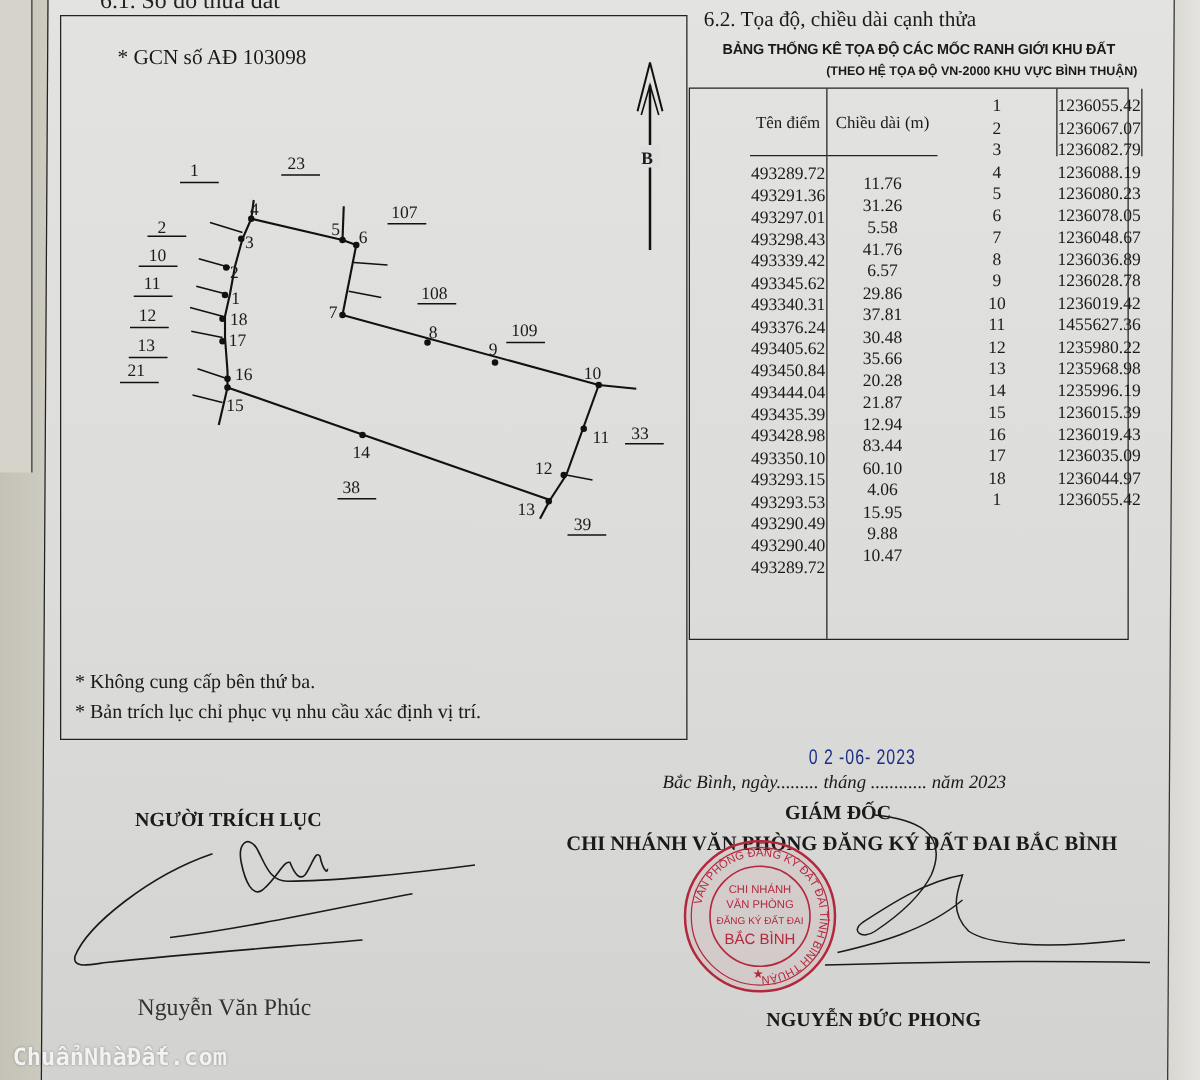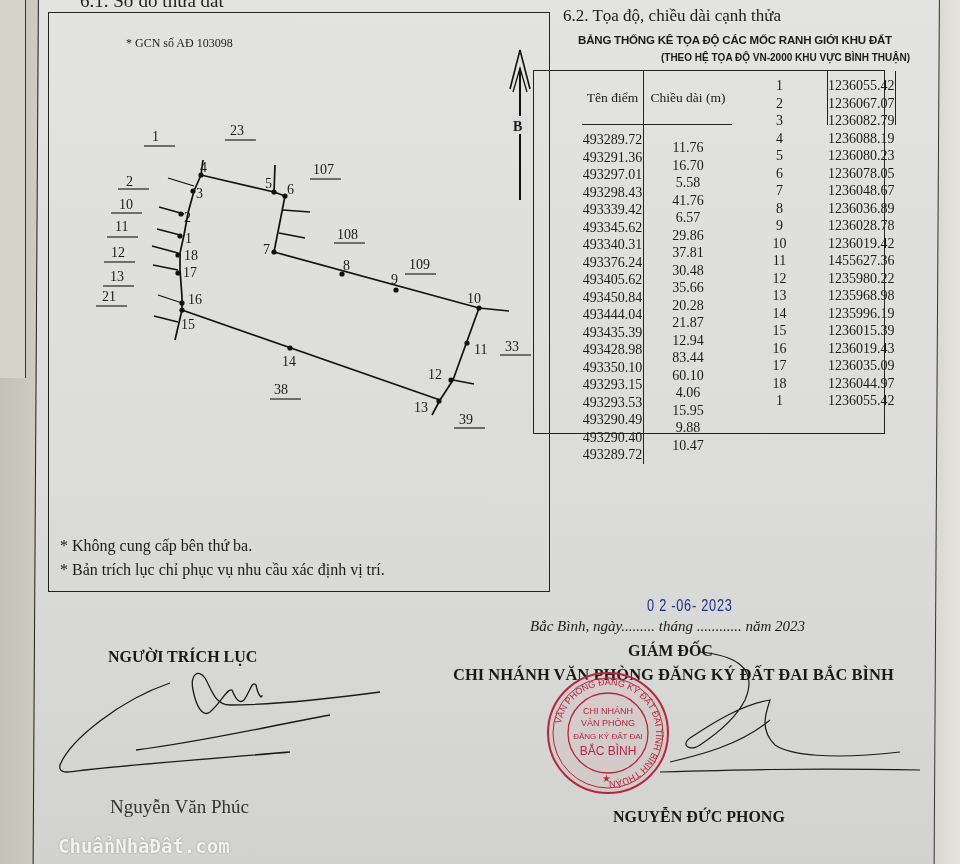--- a/index.html
+++ b/index.html
@@ -30,42 +30,42 @@
     transform-origin:top left;
   }
   .sec-title-clip {
     position:absolute; left:80px; top:-10px; font-size:19px; color:#222;
   }
   .diagram-box {
     position:absolute; left:48px; top:12px; width:502px; height:580px;
     border:1.5px solid #222; box-sizing:border-box;
   }
   .gcn {
-    position:absolute; left:94px; top:36px; font-size:12px;margin-left:32px;
+    position:absolute; left:94px; top:36px; font-size:17px;
   }
   .notes {
     position:absolute; left:60px; top:534px; font-size:16px; line-height:24px;
   }
   .map-svg { position:absolute; left:48px; top:12px; }
   .lbl { font-family:"Liberation Serif", serif; font-size:14px; fill:#1a1a1a; }
   .plbl { font-family:"Liberation Serif", serif; font-size:14px; fill:#1a1a1a; }
 
   .sec2-title {
     position:absolute; left:563px; top:6px; font-size:17px; color:#1a1a1a;
   }
   .tbl-title {
     position:absolute; left:560px; top:34px; width:350px; text-align:center;
     font-family:"Liberation Sans", sans-serif; font-weight:bold; font-size:11.5px; letter-spacing:-0.2px;
   }
   .tbl-sub {
     position:absolute; left:560px; top:52px; width:350px; text-align:right;
     font-family:"Liberation Sans", sans-serif; font-weight:bold; font-size:10px;
   }
   .coord-table {
-    position:absolute; left:533px; top:70px; width:352px; height:364px;
+    position:absolute; left:551px; top:70px; width:352px; height:442px;
     border:1.5px solid #222; box-sizing:border-box;
     display:grid; grid-template-columns:62px 88px 96px 1fr; grid-template-rows:54px 1fr;padding-left:48px;
   }
   .th {
     border-right:1.2px solid #222; border-bottom:1.2px solid #222;
     font-size:13.5px; display:flex; align-items:center; justify-content:center; white-space:nowrap;
   }
   .th:last-of-type { border-right:none; }
   .col {
     border-right:1.2px solid #222; padding-top:6px; text-align:center;
@@ -91,21 +91,21 @@
     position:absolute; left:108px; top:648px; font-weight:bold; font-size:16px;
   }
   .left-name {
     position:absolute; left:110px; top:796px; font-size:19px; color:#333;
   }
   .right-name {
     position:absolute; left:613px; top:808px; font-weight:bold; font-size:16px;
   }
   .watermark {
     position:absolute; left:10px; top:835px; font-family:"DejaVu Sans Mono", monospace;
-    font-weight:bold; font-size:19px; color:#f2f2f2; text-shadow:0 0 2px rgba(0,0,0,0.35);margin-left:48px;
+    font-weight:bold; font-size:19px; color:#f2f2f2; text-shadow:0 0 2px rgba(0,0,0,0.35);
   }
   .stamp {
     position:absolute; left:543px; top:668px;
   }
   .sig-svg { position:absolute; left:0; top:0; pointer-events:none; }
 </style>
 </head>
 <body>
 
 <div class="bg-left"></div>
@@ -305,21 +305,21 @@
       <div>493428.98</div>
       <div>493350.10</div>
       <div>493293.15</div>
       <div>493293.53</div>
       <div>493290.49</div>
       <div>493290.40</div>
       <div>493289.72</div>
     </div>
   <div class="col last" id="col-len">
       <div>11.76</div>
-      <div>16.70</div>
+      <div>31.26</div>
       <div>5.58</div>
       <div>41.76</div>
       <div>6.57</div>
       <div>29.86</div>
       <div>37.81</div>
       <div>30.48</div>
       <div>35.66</div>
       <div>20.28</div>
       <div>21.87</div>
       <div>12.94</div>

